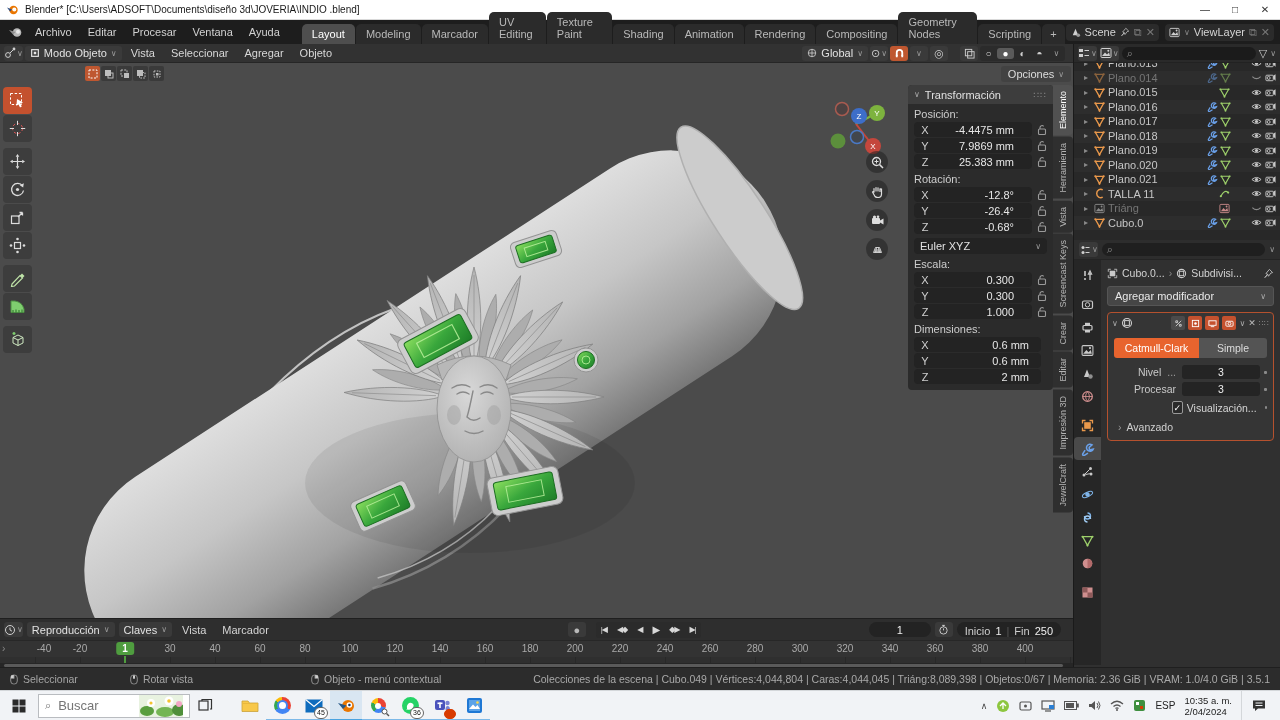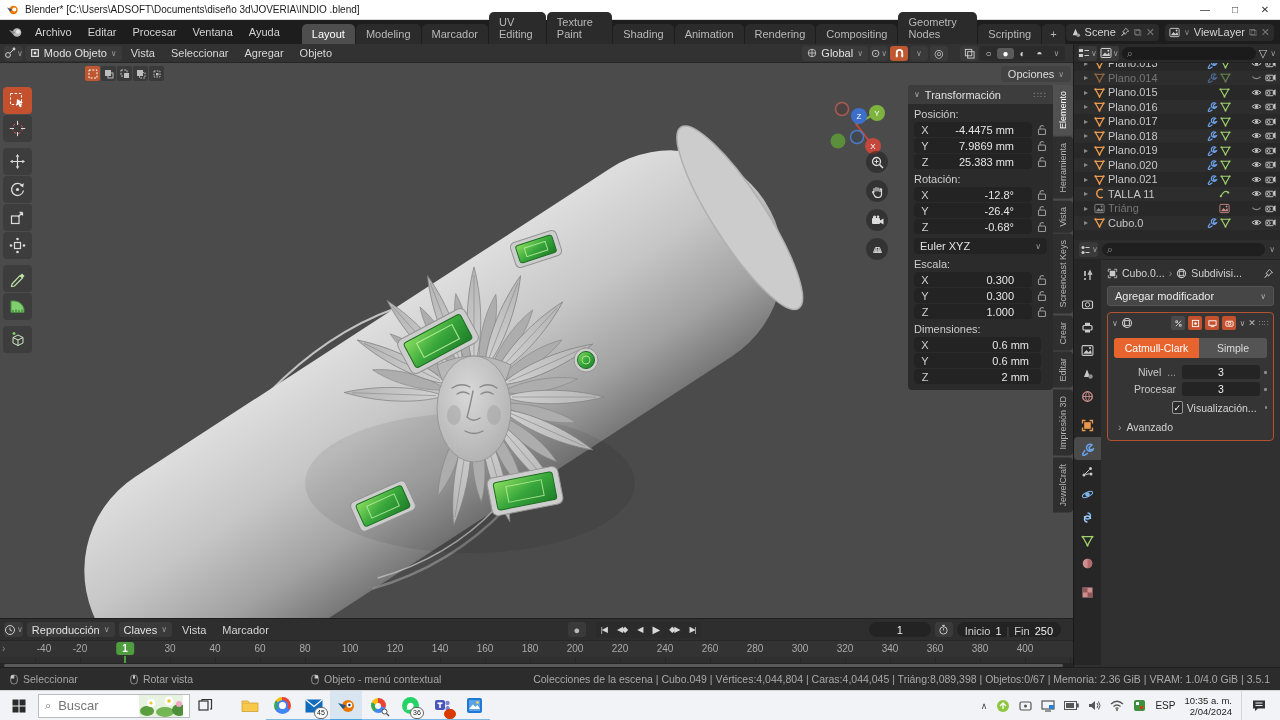--- a/index.html
+++ b/index.html
@@ -148,21 +148,21 @@
   #searchbox{width:152px;height:24px;background:#fff;border:1px solid #b9bcc0;display:flex;align-items:center;gap:5px;padding:0 6px;color:#555;box-sizing:border-box;}
   #searchbox .flowers{margin-left:auto;}
   .tvbtn{width:30px;height:30px;display:flex;align-items:center;justify-content:center;}
   .tbi{position:relative;width:32px;height:30px;display:flex;align-items:center;justify-content:center;}
   .tbi.active{background:#d9e6f2;box-shadow:inset 0 -2px 0 #4aa3e0;}
   .tbi.run{box-shadow:inset 0 -2px 0 #7db9e8;}
   .badge{position:absolute;right:2px;bottom:2px;min-width:10px;height:10px;background:#fff;border:1px solid #666;border-radius:6px;
          font-size:7px;color:#111;display:flex;align-items:center;justify-content:center;padding:0 1px;line-height:10px;}
   .badge.red{background:#d83b01;border-color:#d83b01;width:8px;min-width:8px;height:8px;}
   #tray{margin-left:auto;display:flex;align-items:center;gap:9px;padding-right:4px;color:#333;}
-  #clock{text-align:right;font-size:9.5px;line-height:11px;color:#222;}
+  #clock{text-align:left;font-size:9.5px;line-height:11px;color:#222;}
   #notif{width:34px;height:30px;border-left:1px solid #d4d7da;display:flex;align-items:center;justify-content:center;}
 </style>
 </head>
 <body>
 
 <svg width="0" height="0" style="position:absolute">
   <defs>
     <symbol id="ic-eye" viewBox="0 0 12 12">
         <path d="M1,6 Q6,1.5 11,6 Q6,10.5 1,6 Z" fill="none" stroke="#c9c9c9" stroke-width="1"></path>
         <circle cx="6" cy="6" r="1.7" fill="#c9c9c9"></circle>

